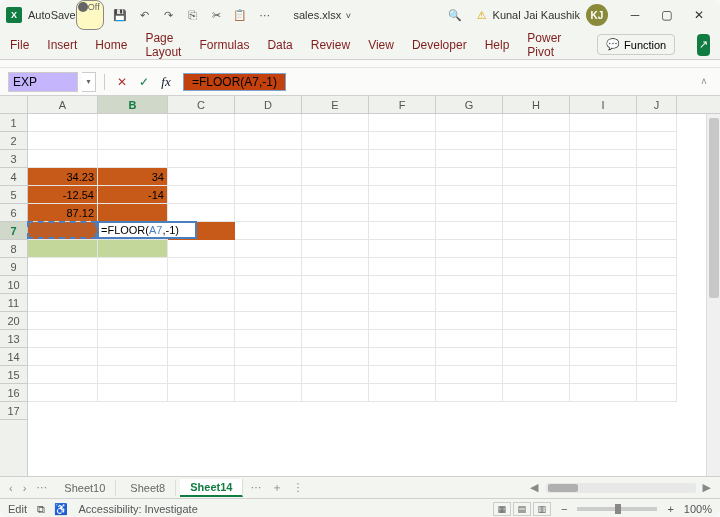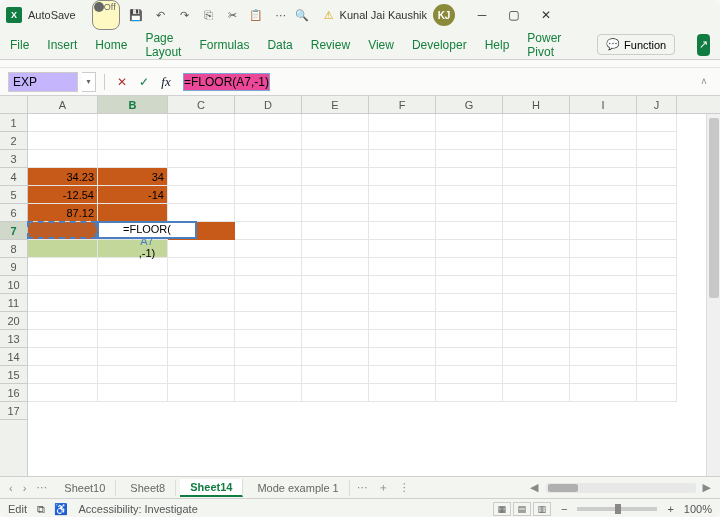--- a/index.html
+++ b/index.html
@@ -1,56 +1,56 @@
 <!DOCTYPE html>
 <html><head>
 <meta charset="utf-8">
 <style>
 * { margin: 0; padding: 0; box-sizing: border-box; font-family: 'Segoe UI', Tahoma, sans-serif; }
 body { width: 720px; height: 517px; background: #f8f8f8; overflow: hidden; border-radius: 8px; }
 
 
 .titlebar { height: 30px; background: #f3f5f1; display: flex; align-items: center; padding: 0 6px; font-size: 11px; color: #333; }
 .titlebar .excel-icon { width: 16px; height: 16px; background: #107c41; color: white; display: flex; align-items: center; justify-content: center; font-size: 9px; font-weight: bold; border-radius: 2px; margin-right: 6px; }
-.titlebar .autosave { display: flex; align-items: center; gap: 16px; margin-right: 8px; }
+.titlebar .autosave { display: flex; align-items: center; gap: 0; margin-right: 8px; }
 .titlebar .toggle { width: 28px; height: 30px; border: 1px solid #888; border-radius: 8px; background: #fef9c3; position: relative; }
 .titlebar .toggle::after { content: ''; width: 10px; height: 10px; background: #666; border-radius: 50%; position: absolute; left: 1px; top: 1px; }
 .titlebar .toggle-label { font-size: 9px; color: #666; position: absolute; right: 3px; top: 1px; }
 .titlebar .qat { display: flex; gap: 6px; margin-right: 4px; }
 .titlebar .qat-btn { width: 18px; height: 18px; display: flex; align-items: center; justify-content: center; color: #555; cursor: pointer; }
 .titlebar .filename { flex: 1; text-align: center; margin-left: -80px; }
 .titlebar .filename-dd { font-size: 9px; margin-left: 2px; }
 .titlebar .search-ico { margin-right: 12px; }
 .titlebar .user { display: flex; align-items: center; gap: 6px; margin-right: 12px; }
 .titlebar .warn { color: #d9a200; }
 .titlebar .avatar { width: 22px; height: 22px; border-radius: 50%; background: #8a8a3a; color: white; display: flex; align-items: center; justify-content: center; font-size: 10px; font-weight: bold; }
 .titlebar .winbtns { display: flex; gap: 2px; }
 .titlebar .winbtn { width: 30px; height: 24px; display: flex; align-items: center; justify-content: center; font-size: 12px; }
 
 
 .ribbon { height: 30px; background: #f3f5f1; display: flex; align-items: center; padding: 0 10px; font-size: 12px; gap: 18px; border-bottom: 1px solid #d0d0d0; }
-.ribbon .tab { color: #15803d; cursor: pointer; padding: 4px 0; }
+.ribbon .tab { color: #7f1d1d; cursor: pointer; padding: 4px 0; }
 .ribbon .spacer { flex: 1; }
 .ribbon .comments-btn { border: 1px solid #ccc; border-radius: 4px; padding: 3px 8px; display: flex; align-items: center; gap: 4px; font-size: 11px; }
 .ribbon .share-btn { width: 26px; height: 22px; background: #107c41; border-radius: 4px; margin-left: 4px; display: flex; align-items: center; justify-content: center; color: white; font-size: 11px; }
 
 
 .ribbon-content { height: 8px; background: #fbfcf9; border-bottom: 1px solid #e5e5e5; }
 
 
 .formula-row { height: 28px; background: #fbfcf9; display: flex; align-items: center; padding: 2px 8px; border-bottom: 1px solid #d0d0d0; font-size: 12px; gap: 4px; }
 .namebox { width: 70px; height: 20px; border: 1px solid #ccc; background: #c4b5fd; padding: 0 4px; display: flex; align-items: center; }
 .namebox-dd { width: 14px; height: 20px; border: 1px solid #ccc; border-left: none; background: white; display: flex; align-items: center; justify-content: center; font-size: 8px; color: #666; }
 .fb-sep { width: 1px; height: 16px; background: #ccc; margin: 0 4px; }
 .fb-btn { width: 18px; height: 18px; display: flex; align-items: center; justify-content: center; color: #555; }
 .fb-btn.cancel { color: #b03030; }
 .fb-btn.accept { color: #107c41; }
 .fb-fx { font-style: italic; font-family: serif; font-size: 13px; color: #0f172a; }
 .formula-input { flex: 1; height: 20px; padding: 0 4px; display: flex; align-items: center; }
-.formula-text { border: 1px solid #7aa5d2; padding: 1px 0; background: #ec4899; display: inline-block; }
+.formula-text { border: 1px solid #7aa5d2; padding: 1px 8px; background: #c2410c; display: inline-block; }
 .formula-expand { width: 16px; color: #888; font-size: 10px; text-align: center; }
 
 
 .grid-wrap { position: relative; height: 380px; background: white; display: flex; flex-direction: column; }
 .col-headers { display: flex; height: 18px; background: #eef1ec; border-bottom: 1px solid #ccc; }
 .corner { width: 28px; border-right: 1px solid #ccc; background: #eef1ec; }
 .colh { border-right: 1px solid #ccc; text-align: center; font-size: 11px; color: #555; display: flex; align-items: center; justify-content: center; }
 .colh.sel { background: #d0d8ca; color: #107c41; font-weight: 600; }
 .grid-body { flex: 1; display: flex; overflow: hidden; }
 .row-headers { width: 28px; background: #eef1ec; border-right: 1px solid #ccc; }
@@ -60,21 +60,21 @@
 .cellrow { display: flex; height: 18px; }
 .cell { border-right: 1px solid #e5e5e5; border-bottom: 1px solid #e5e5e5; font-size: 11px; padding: 0 3px; display: flex; align-items: center; overflow: visible; white-space: nowrap; }
 .cell.r { justify-content: flex-end; }
 .cell.c { justify-content: center; }
 
 
 .lightgreen { background: #c4d79b; }
 .darkorange { background: #c85a19; color: #000; }
 
 
-.editing-cell { position: absolute; border: 2px solid #4a80bf; background: white; font-size: 11px; padding: 0 2px; display: flex; align-items: center; z-index: 5; flex-direction: column; }
+.editing-cell { position: absolute; border: 2px solid #4a80bf; background: white; font-size: 11px; padding: 0 2px; display: flex; align-items: center; z-index: 5; }
 .ref-box { position: absolute; border: 2px dashed #4a80bf; background: rgba(74,128,191,0.08); z-index: 4; }
 .overflow-orange { position: absolute; background: #c85a19; z-index: 3; }
 
 .vscroll { position: absolute; right: 0; top: 18px; bottom: 0; width: 14px; background: #f0f0f0; border-left: 1px solid #ddd; }
 .vscroll-thumb { width: 10px; margin: 2px; background: #c8c8c8; border-radius: 2px; height: 180px; margin-top: 4px; }
 
 
 .sheettabs { height: 22px; background: #f3f5f1; border-top: 1px solid #d0d0d0; display: flex; align-items: center; font-size: 11px; padding: 0 6px; gap: 4px; }
 .sheettabs .nav { color: #888; padding: 0 3px; }
 .sheettabs .tab { padding: 2px 10px; color: #666; border-right: 1px solid #ddd; }
@@ -109,20 +109,21 @@
   </div>
   <div class="qat">
     <div class="qat-btn">💾</div>
     <div class="qat-btn">↶</div>
     <div class="qat-btn">↷</div>
     <div class="qat-btn">⎘</div>
     <div class="qat-btn">✂</div>
     <div class="qat-btn">📋</div>
     <div class="qat-btn">⋯</div>
   </div>
+  <div class="filename"><span>sales.xlsx</span><span class="filename-dd"> ˅</span></div>
   <div class="qat-btn search-ico">🔍</div>
   <div class="user">
     <span class="warn">⚠</span>
     <span>Kunal Jai Kaushik</span>
     <div class="avatar">KJ</div>
   </div>
   <div class="winbtns">
     <div class="winbtn">─</div>
     <div class="winbtn">▢</div>
     <div class="winbtn">✕</div>
@@ -412,21 +413,20 @@
     </div>
 </div>
 
 <div class="sheettabs">
   <span class="nav">‹</span>
   <span class="nav">›</span>
   <span class="nav">⋯</span>
   <span class="tab">Sheet10</span>
   <span class="tab">Sheet8</span>
   <span class="tab active">Sheet14</span>
-  <span class="tab">Mode example 1</span>
   <span class="nav">⋯</span>
   <span class="nav">＋</span>
   <span class="nav">⋮</span>
   <div class="spacer2"></div>
   <span class="nav">◀</span>
   <div class="hscroll">
       <div class="hscroll-thumb"></div>
     </div>
   <span class="nav">▶</span>
 </div>

